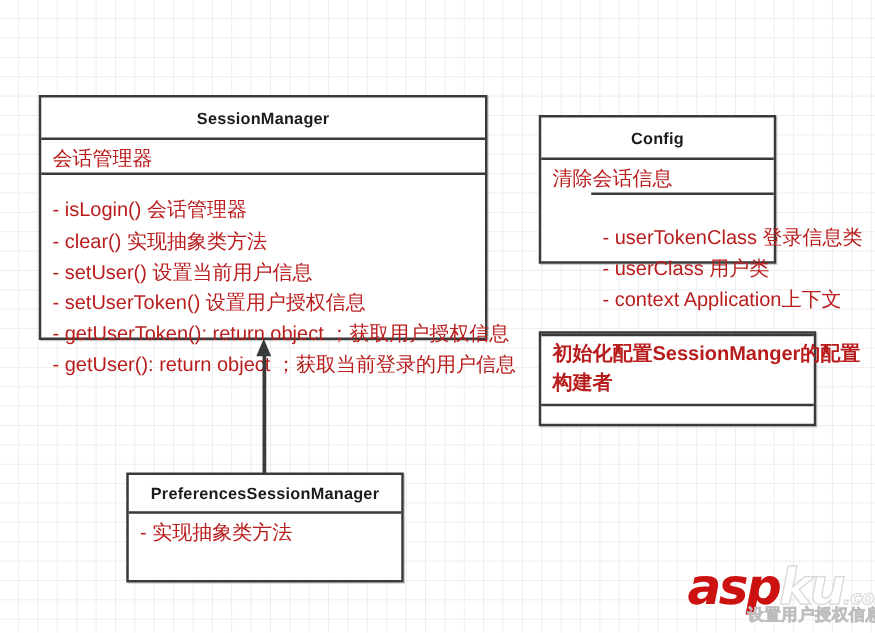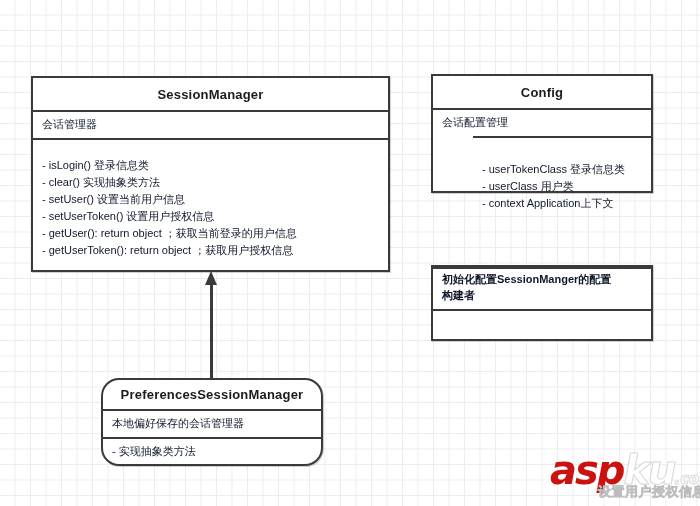--- a/index.html
+++ b/index.html
@@ -43,48 +43,48 @@
     display: flex;
     align-items: center;
     justify-content: center;
   }
   .uml-divider {
     border-top: 2px solid #3a3a3a;
   }
   .uml-compartment {
     box-sizing: border-box;
     padding: 5px 8px 5px 9px;
-    font-size: 11px;
-    color: #0f172a;
+    font-size: 16px;
+    color: #b91c1c;
     line-height: 1.55;
   }
   .uml-compartment .line {
     white-space: nowrap;
   }
   .uml-compartment.empty {
     padding: 0;
   }
 
   
   #class-session-manager { left: 31px; top: 76px; width: 359px; height: 196px; }
   #class-session-manager .uml-title { height: 32px; }
   #class-session-manager .c-desc { height: 28px; padding-top: 4px; }
   #class-session-manager .c-methods { padding-top: 17px; }
 
-  #class-config { left: 431px; top: 74px; width: 222px; height: 119px; }
+  #class-config { left: 431px; top: 92px; width: 190px; height: 119px; }
   #class-config .uml-title { height: 32px; }
   #class-config .c-desc { height: 28px; padding-top: 4px; }
   #class-config .c-attrs { padding-top: 23px; margin-left: 40px; }
 
   #class-config-builder { left: 431px; top: 265px; width: 222px; height: 76px; }
   #class-config-builder .uml-title { height: 28px; }
   #class-config-builder .c-desc { padding-top: 3px; line-height: 1.45; font-weight: bold; }
   #class-config-builder .c-empty { height: 13px; }
 
-  #class-prefs-session-manager { left: 101px; top: 378px; width: 222px; height: 88px; border-radius: 18px; }
+  #class-prefs-session-manager { left: 101px; top: 378px; width: 222px; height: 88px; }
   #class-prefs-session-manager .uml-title { height: 29px; }
   #class-prefs-session-manager .c-desc { height: 28px; padding-top: 4px; }
   #class-prefs-session-manager .c-methods { padding-top: 4px; }
 
   
   #generalization-connector {
     position: absolute;
     left: 203px;
     top: 271px;
     width: 18px;
@@ -159,50 +159,49 @@
 </style>
 </head>
 <body>
 
 <div id="canvas">
 
   <div class="uml-class" id="class-session-manager">
     <div class="uml-title">SessionManager</div>
     <div class="uml-compartment c-desc uml-divider">会话管理器</div>
     <div class="uml-compartment c-methods uml-divider">
-      <div class="line">- isLogin() 登录信息类</div>
+      <div class="line">- isLogin() 会话管理器</div>
       <div class="line">- clear() 实现抽象类方法</div>
       <div class="line">- setUser() 设置当前用户信息</div>
       <div class="line">- setUserToken() 设置用户授权信息</div>
+      <div class="line">- getUserToken(): return object ；获取用户授权信息</div>
       <div class="line">- getUser(): return object ；获取当前登录的用户信息</div>
-      <div class="line">- getUserToken(): return object ；获取用户授权信息</div>
     </div>
   </div>
 
   <div class="uml-class" id="class-config">
     <div class="uml-title">Config</div>
-    <div class="uml-compartment c-desc uml-divider">会话配置管理</div>
+    <div class="uml-compartment c-desc uml-divider">清除会话信息</div>
     <div class="uml-compartment c-attrs uml-divider">
       <div class="line">- userTokenClass 登录信息类</div>
       <div class="line">- userClass 用户类</div>
       <div class="line">- context Application上下文</div>
     </div>
   </div>
 
   <div class="uml-class" id="class-config-builder">
     <div class="uml-compartment c-desc uml-divider">
       <div class="line">初始化配置SessionManger的配置</div>
       <div class="line">构建者</div>
     </div>
     <div class="uml-compartment c-empty empty uml-divider"></div>
   </div>
 
   <div class="uml-class" id="class-prefs-session-manager">
     <div class="uml-title">PreferencesSessionManager</div>
-    <div class="uml-compartment c-desc uml-divider">本地偏好保存的会话管理器</div>
     <div class="uml-compartment c-methods uml-divider">
       <div class="line">- 实现抽象类方法</div>
     </div>
   </div>
 
   <div id="generalization-connector">
     <div class="arrowhead"></div>
     <div class="stem"></div>
   </div>
 

